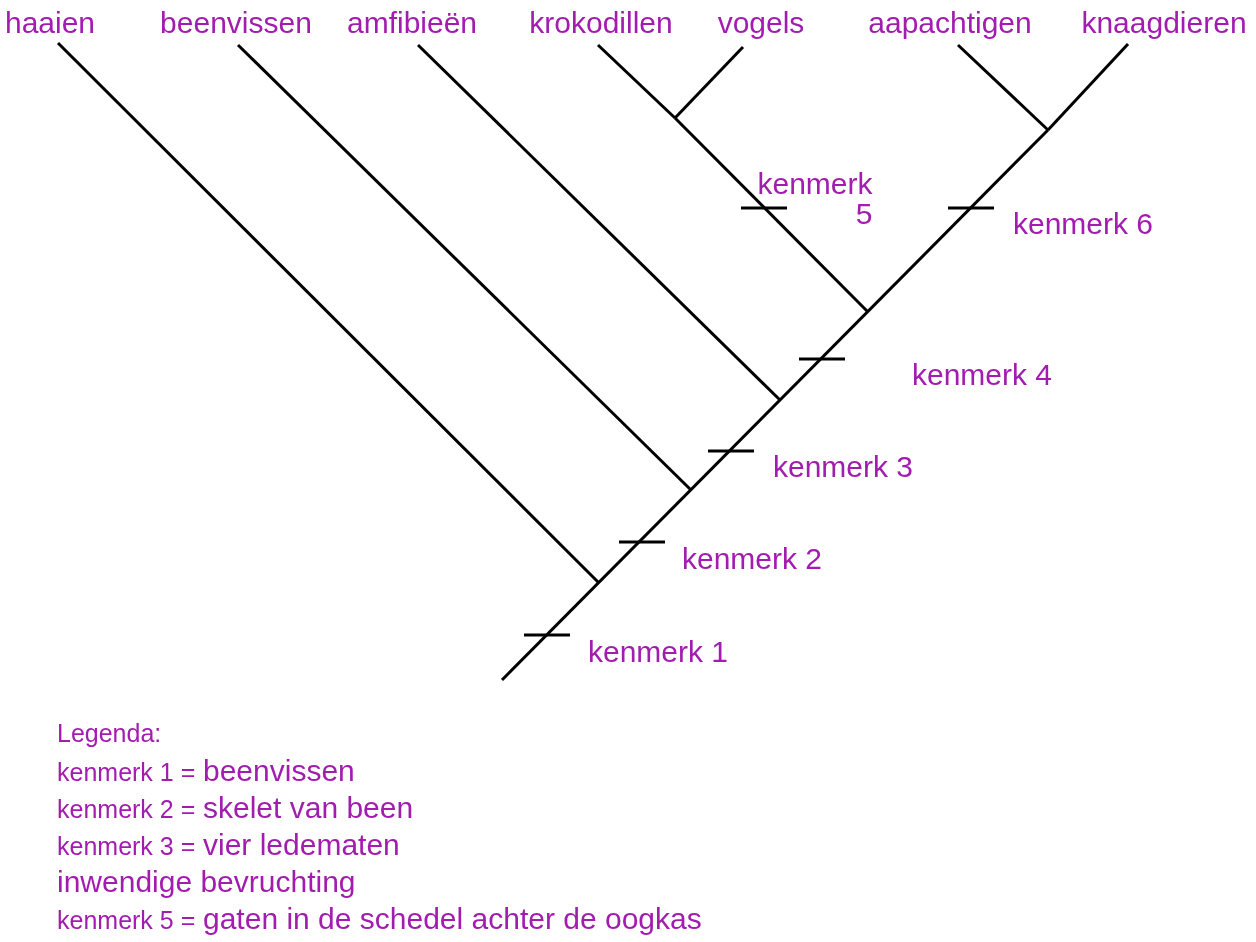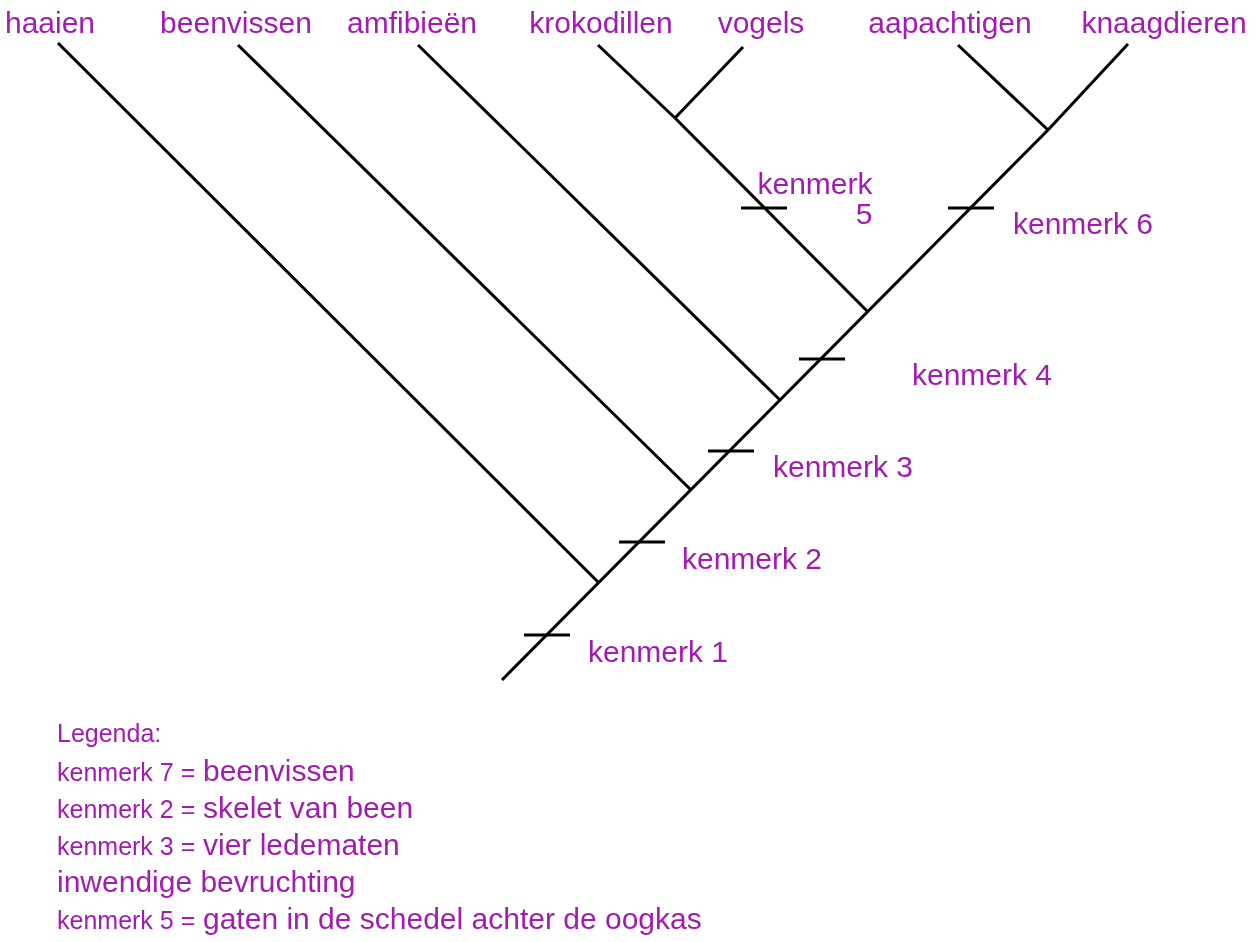--- a/index.html
+++ b/index.html
@@ -114,21 +114,21 @@
   <div class="feature" style="left:912px;  top:359px">kenmerk 4</div>
   <div class="feature-stacked" style="left:815px; top:161px">
     <div>kenmerk</div>
     <div>5</div>
   </div>
   <div class="feature" style="left:1013px; top:208px">kenmerk 6</div>
 
   <div class="legend">
     <div class="legend-title">Legenda:</div>
     <div class="legend-row">
-      <span class="legend-term">kenmerk 7 =</span>
+      <span class="legend-term">kenmerk 1 =</span>
       <span class="legend-def">beenvissen</span>
     </div>
     <div class="legend-row">
       <span class="legend-term">kenmerk 2 =</span>
       <span class="legend-def">skelet van been</span>
     </div>
     <div class="legend-row">
       <span class="legend-term">kenmerk 3 =</span>
       <span class="legend-def">vier ledematen</span>
     </div>

